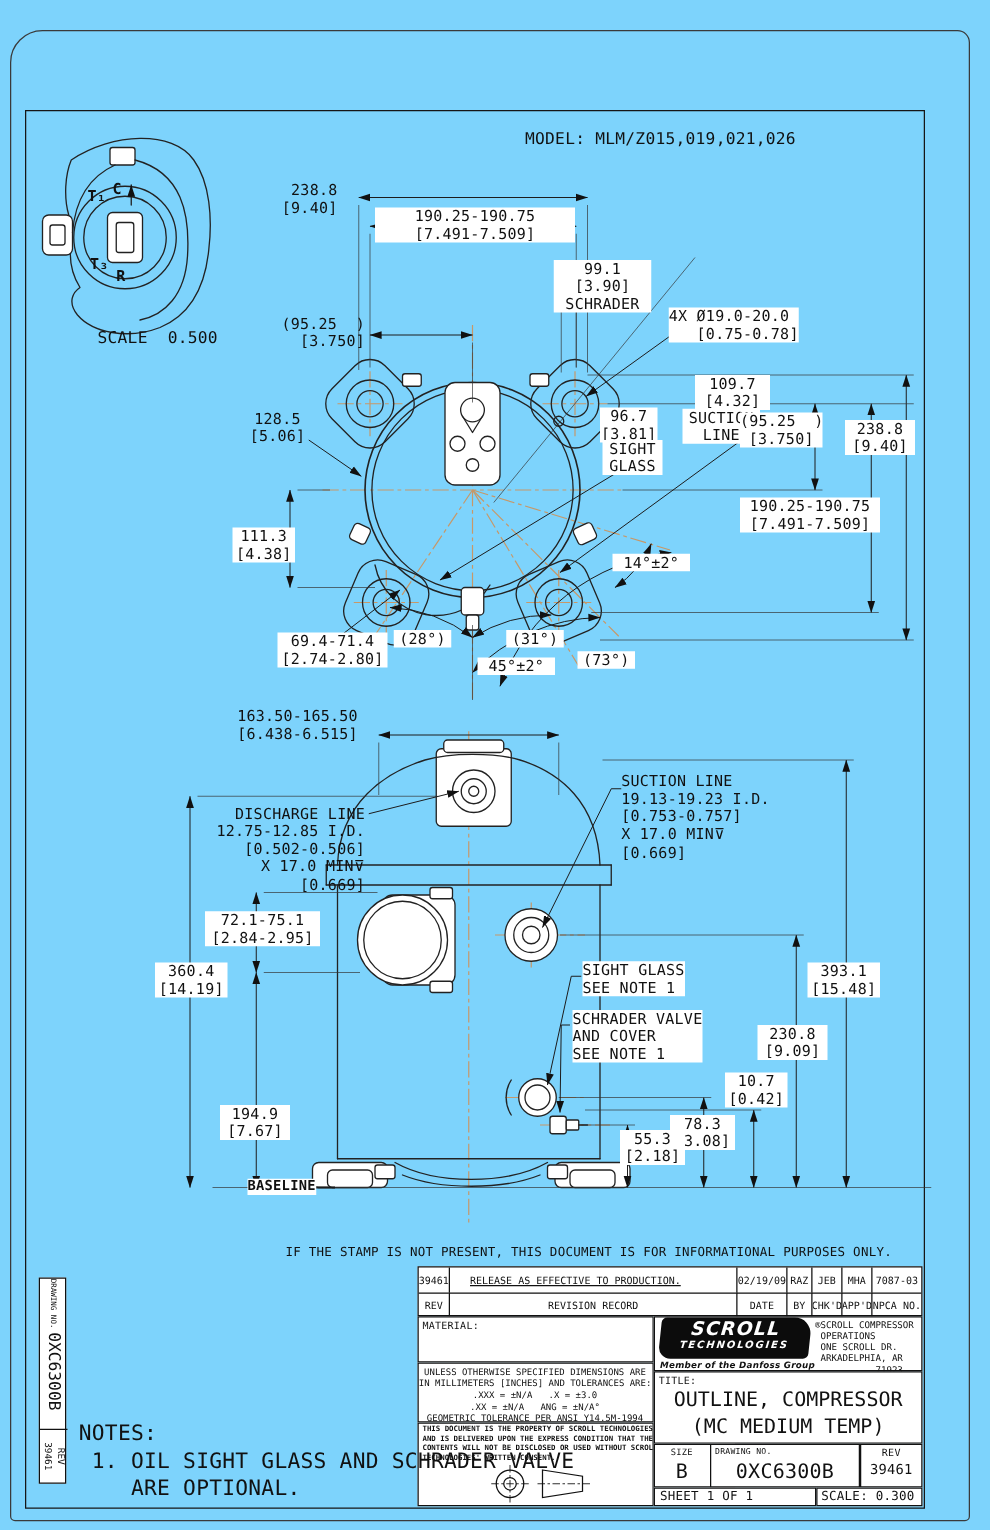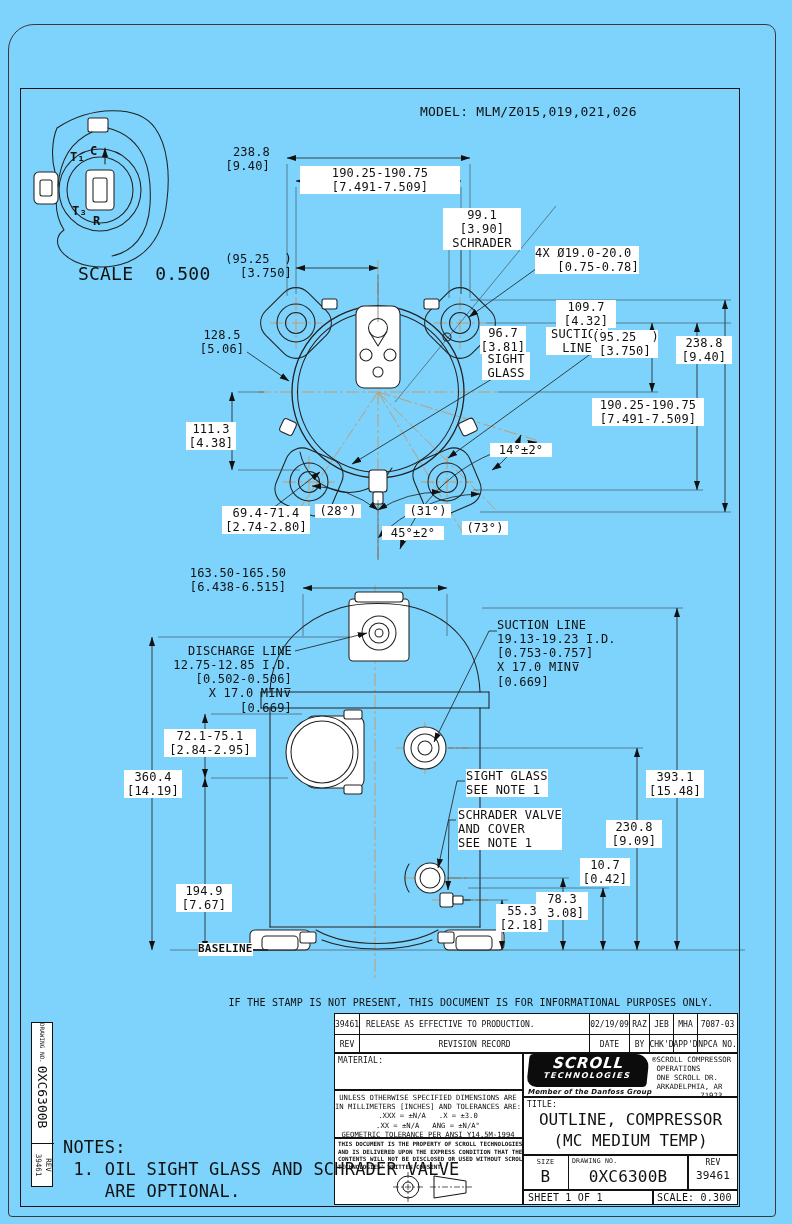--- a/index.html
+++ b/index.html
@@ -31,21 +31,21 @@
   .g-dim .ext { stroke-width:0.55; stroke:#333; }
   
   .tblk { position:absolute; border:1.2px solid #111; box-sizing:border-box; background:#fff; }
   .revgrid { position:absolute; left:334px; top:1013px; width:404px; height:40px;
     display:grid; grid-template-columns:24px 230px 40px 20px 24px 24px 1fr;
     grid-template-rows:20px 20px; border:1.2px solid #111; box-sizing:border-box; background:#fff;
     font-size:8px; }
   .revgrid > div { border-left:1px solid #111; border-top:1px solid #111; display:flex; align-items:center; justify-content:center; white-space:nowrap; overflow:hidden; }
   .revgrid > div:nth-child(1), .revgrid > div:nth-child(8) { border-left:none; }
   .revgrid > div:nth-child(-n+7) { border-top:none; }
-  .revgrid .lft { justify-content:flex-start; padding-left:6px; }
+  .revgrid .lft { justify-content:flex-start; padding-left:16px;text-decoration:underline; }
   .vstrip { position:absolute; left:31px; top:1022px; width:22px; height:165px; border:1.2px solid #111; box-sizing:border-box; background:#fff; }
   .vrot { position:absolute; transform-origin:0 0; transform:rotate(90deg) translateY(-22px); display:flex; align-items:center; }
   .smallcap { font-size:6px; letter-spacing:0; }
   .logo-black { position:absolute; left:527px; top:1052px; width:120px; height:33px; background:#0c0c0c;
     transform:skewX(-6deg); border-radius:4px 14px 4px 10px; color:#fff; text-align:center; overflow:hidden; }
   .logo-black .l1 { font:italic bold 15px/15px "DejaVu Sans","Liberation Sans",sans-serif; letter-spacing:1px; margin-top:2px; }
   .logo-black .l2 { font:italic bold 8px/9px "DejaVu Sans","Liberation Sans",sans-serif; letter-spacing:1.5px; }
 </style>
 </head>
 <body>
@@ -233,21 +233,21 @@
       <line x1="170" y1="950" x2="745" y2="950" class="ext"></line>
       <line x1="240" y1="950" x2="268" y2="950" style="stroke-width:1.5"></line>
       <line x1="295" y1="651" x2="367" y2="633" marker-end="url(#ar)"></line>
       <path d="M497,631 L489,631 L434,742" marker-end="url(#ar)"></path>
       <path d="M465,781 L457,781 L438,868" marker-end="url(#ar)"></path>
       <path d="M456,820 L449,820 L448,890" marker-end="url(#ar)"></path>
     </g>
   </svg>
 
   <div class="lbl" style="left:420px;top:104px;font-size:13px">MODEL: MLM/Z015,019,021,026</div>
-  <div class="lbl" style="left:78px;top:263px;font-size:18px">SCALE  0.500</div>
+  <div class="lbl" style="left:78px;top:263px;font-size:13px">SCALE  0.500</div>
   <div class="lbl" style="left:70px;top:150px;font-size:12px;font-weight:bold">T₁</div>
   <div class="lbl" style="left:90px;top:144px;font-size:12px;font-weight:bold">C</div>
   <div class="lbl" style="left:72px;top:204px;font-size:12px;font-weight:bold">T₃</div>
   <div class="lbl" style="left:93px;top:214px;font-size:12px;font-weight:bold">R</div>
 
   <div class="lbl r" style="left:200px;top:145px;width:70px">238.8
 [9.40]</div>
   <div class="lbl c bg" style="left:300px;top:166px;width:160px">190.25-190.75
 [7.491-7.509]</div>
   <div class="lbl c bg" style="left:443px;top:208px;width:78px">99.1

